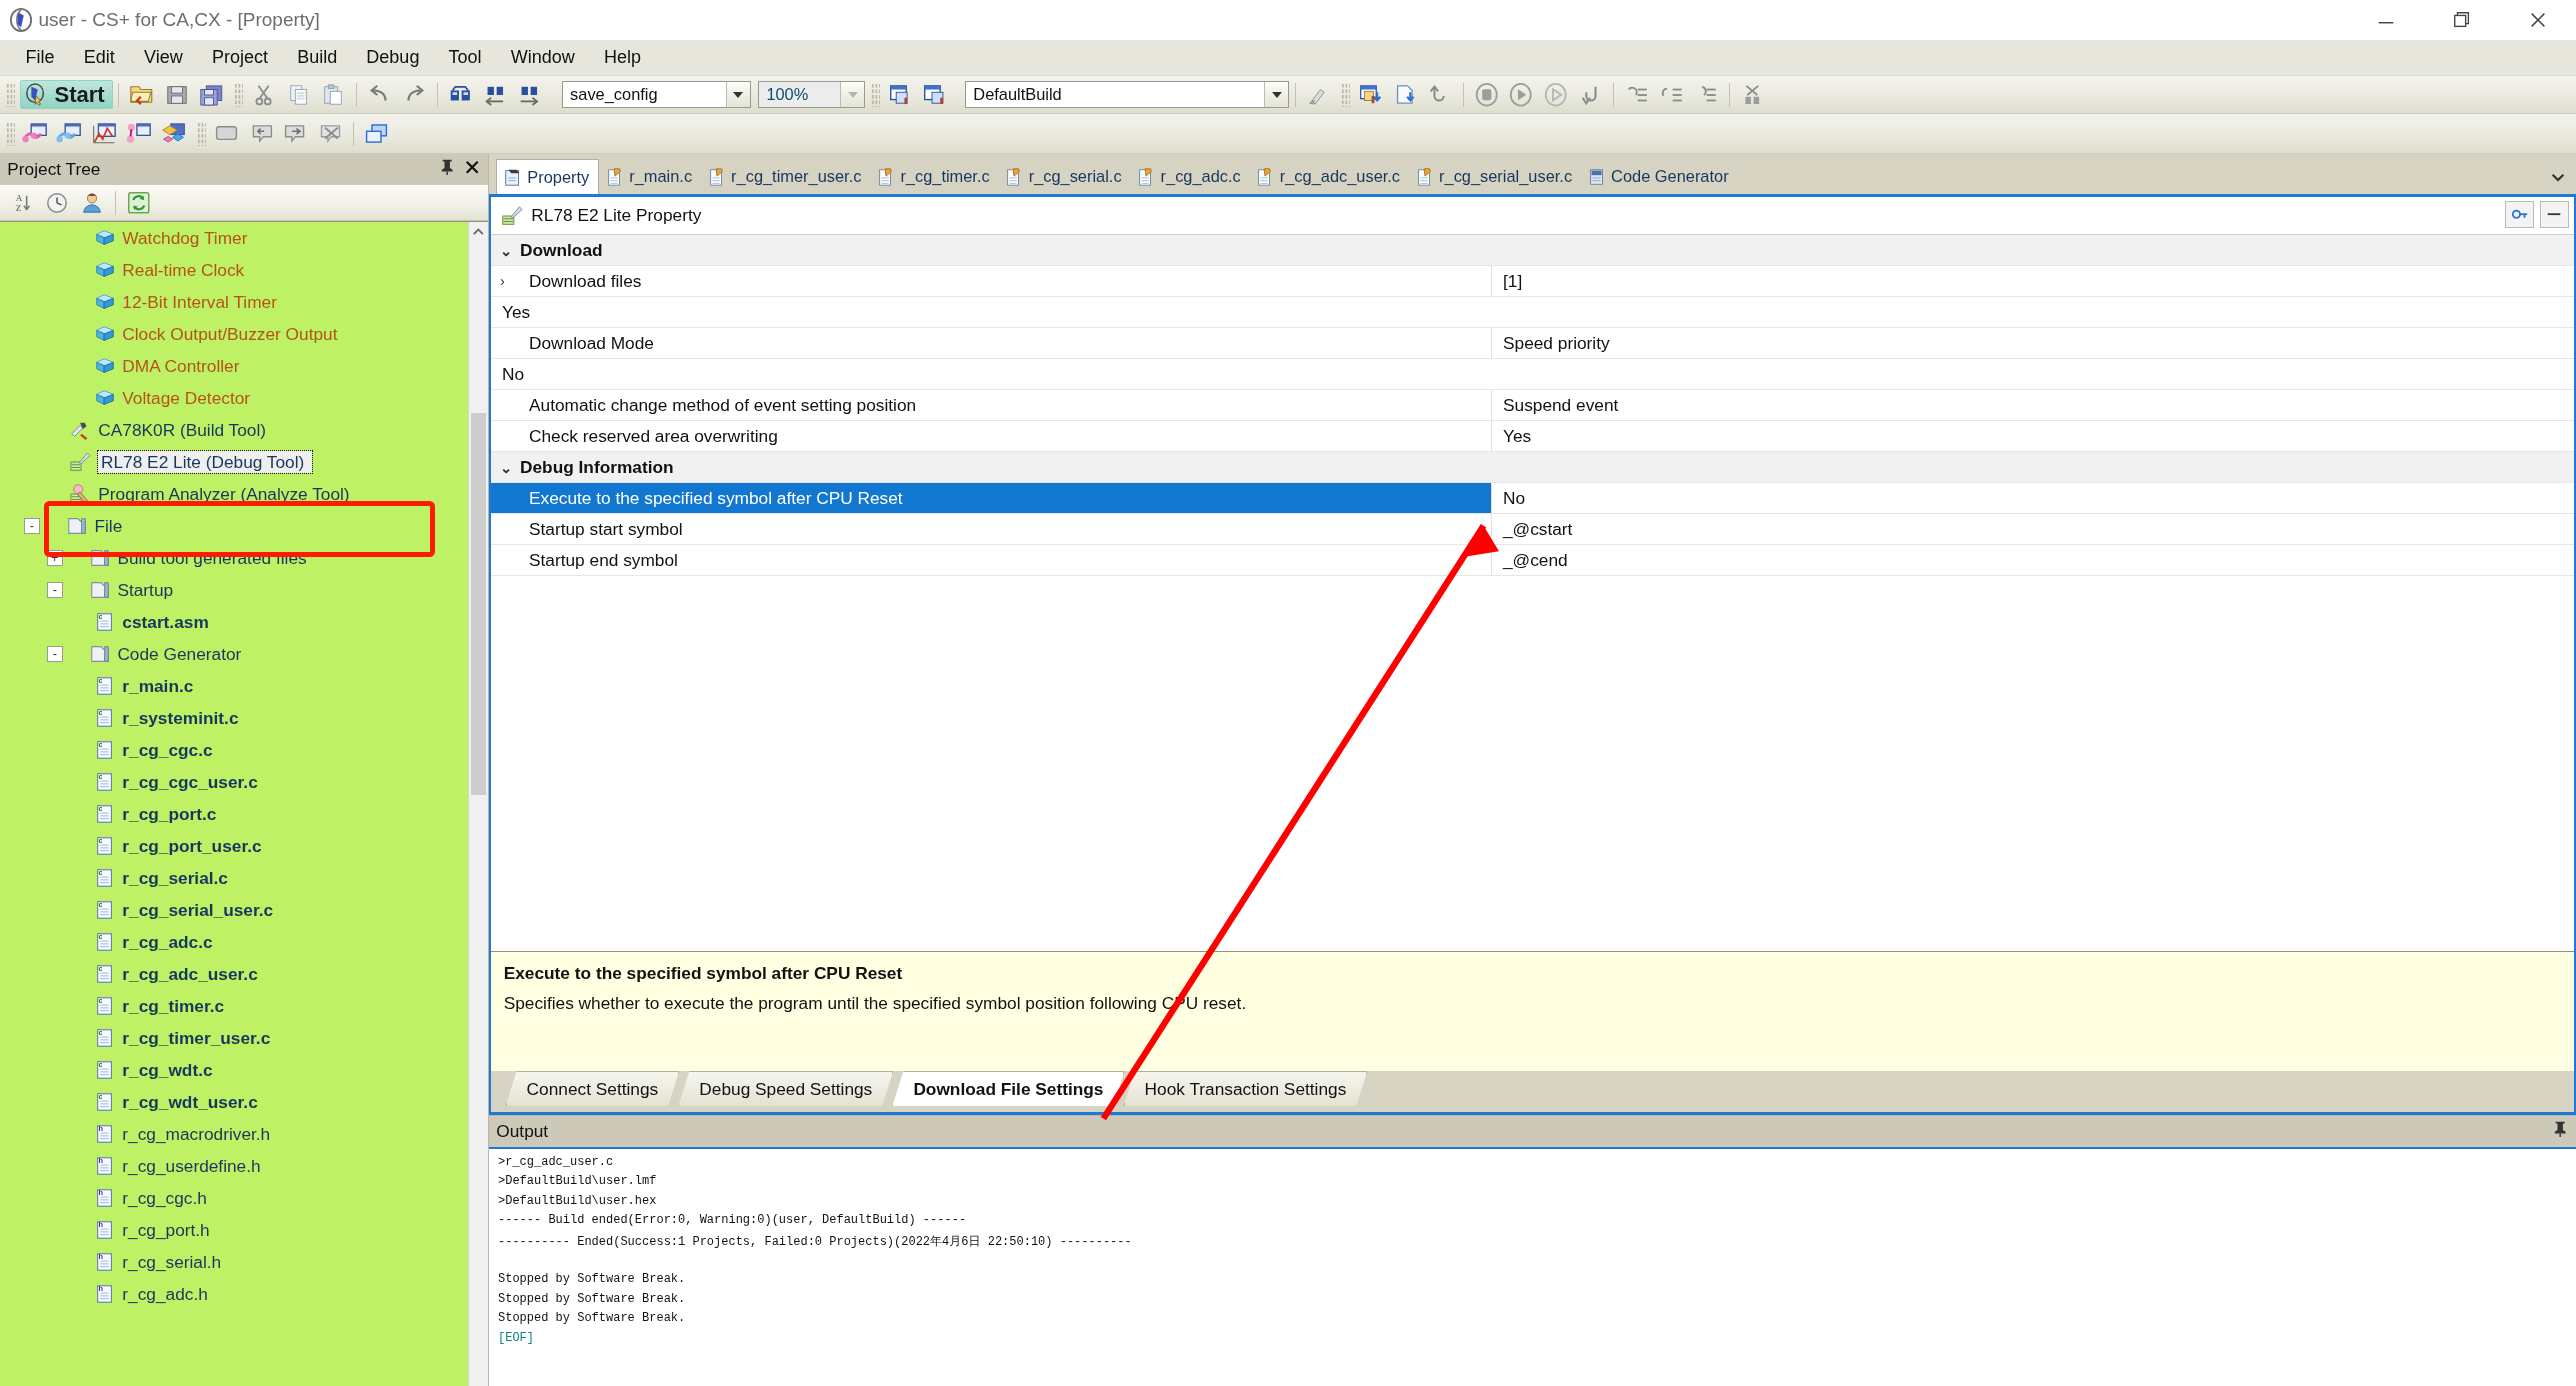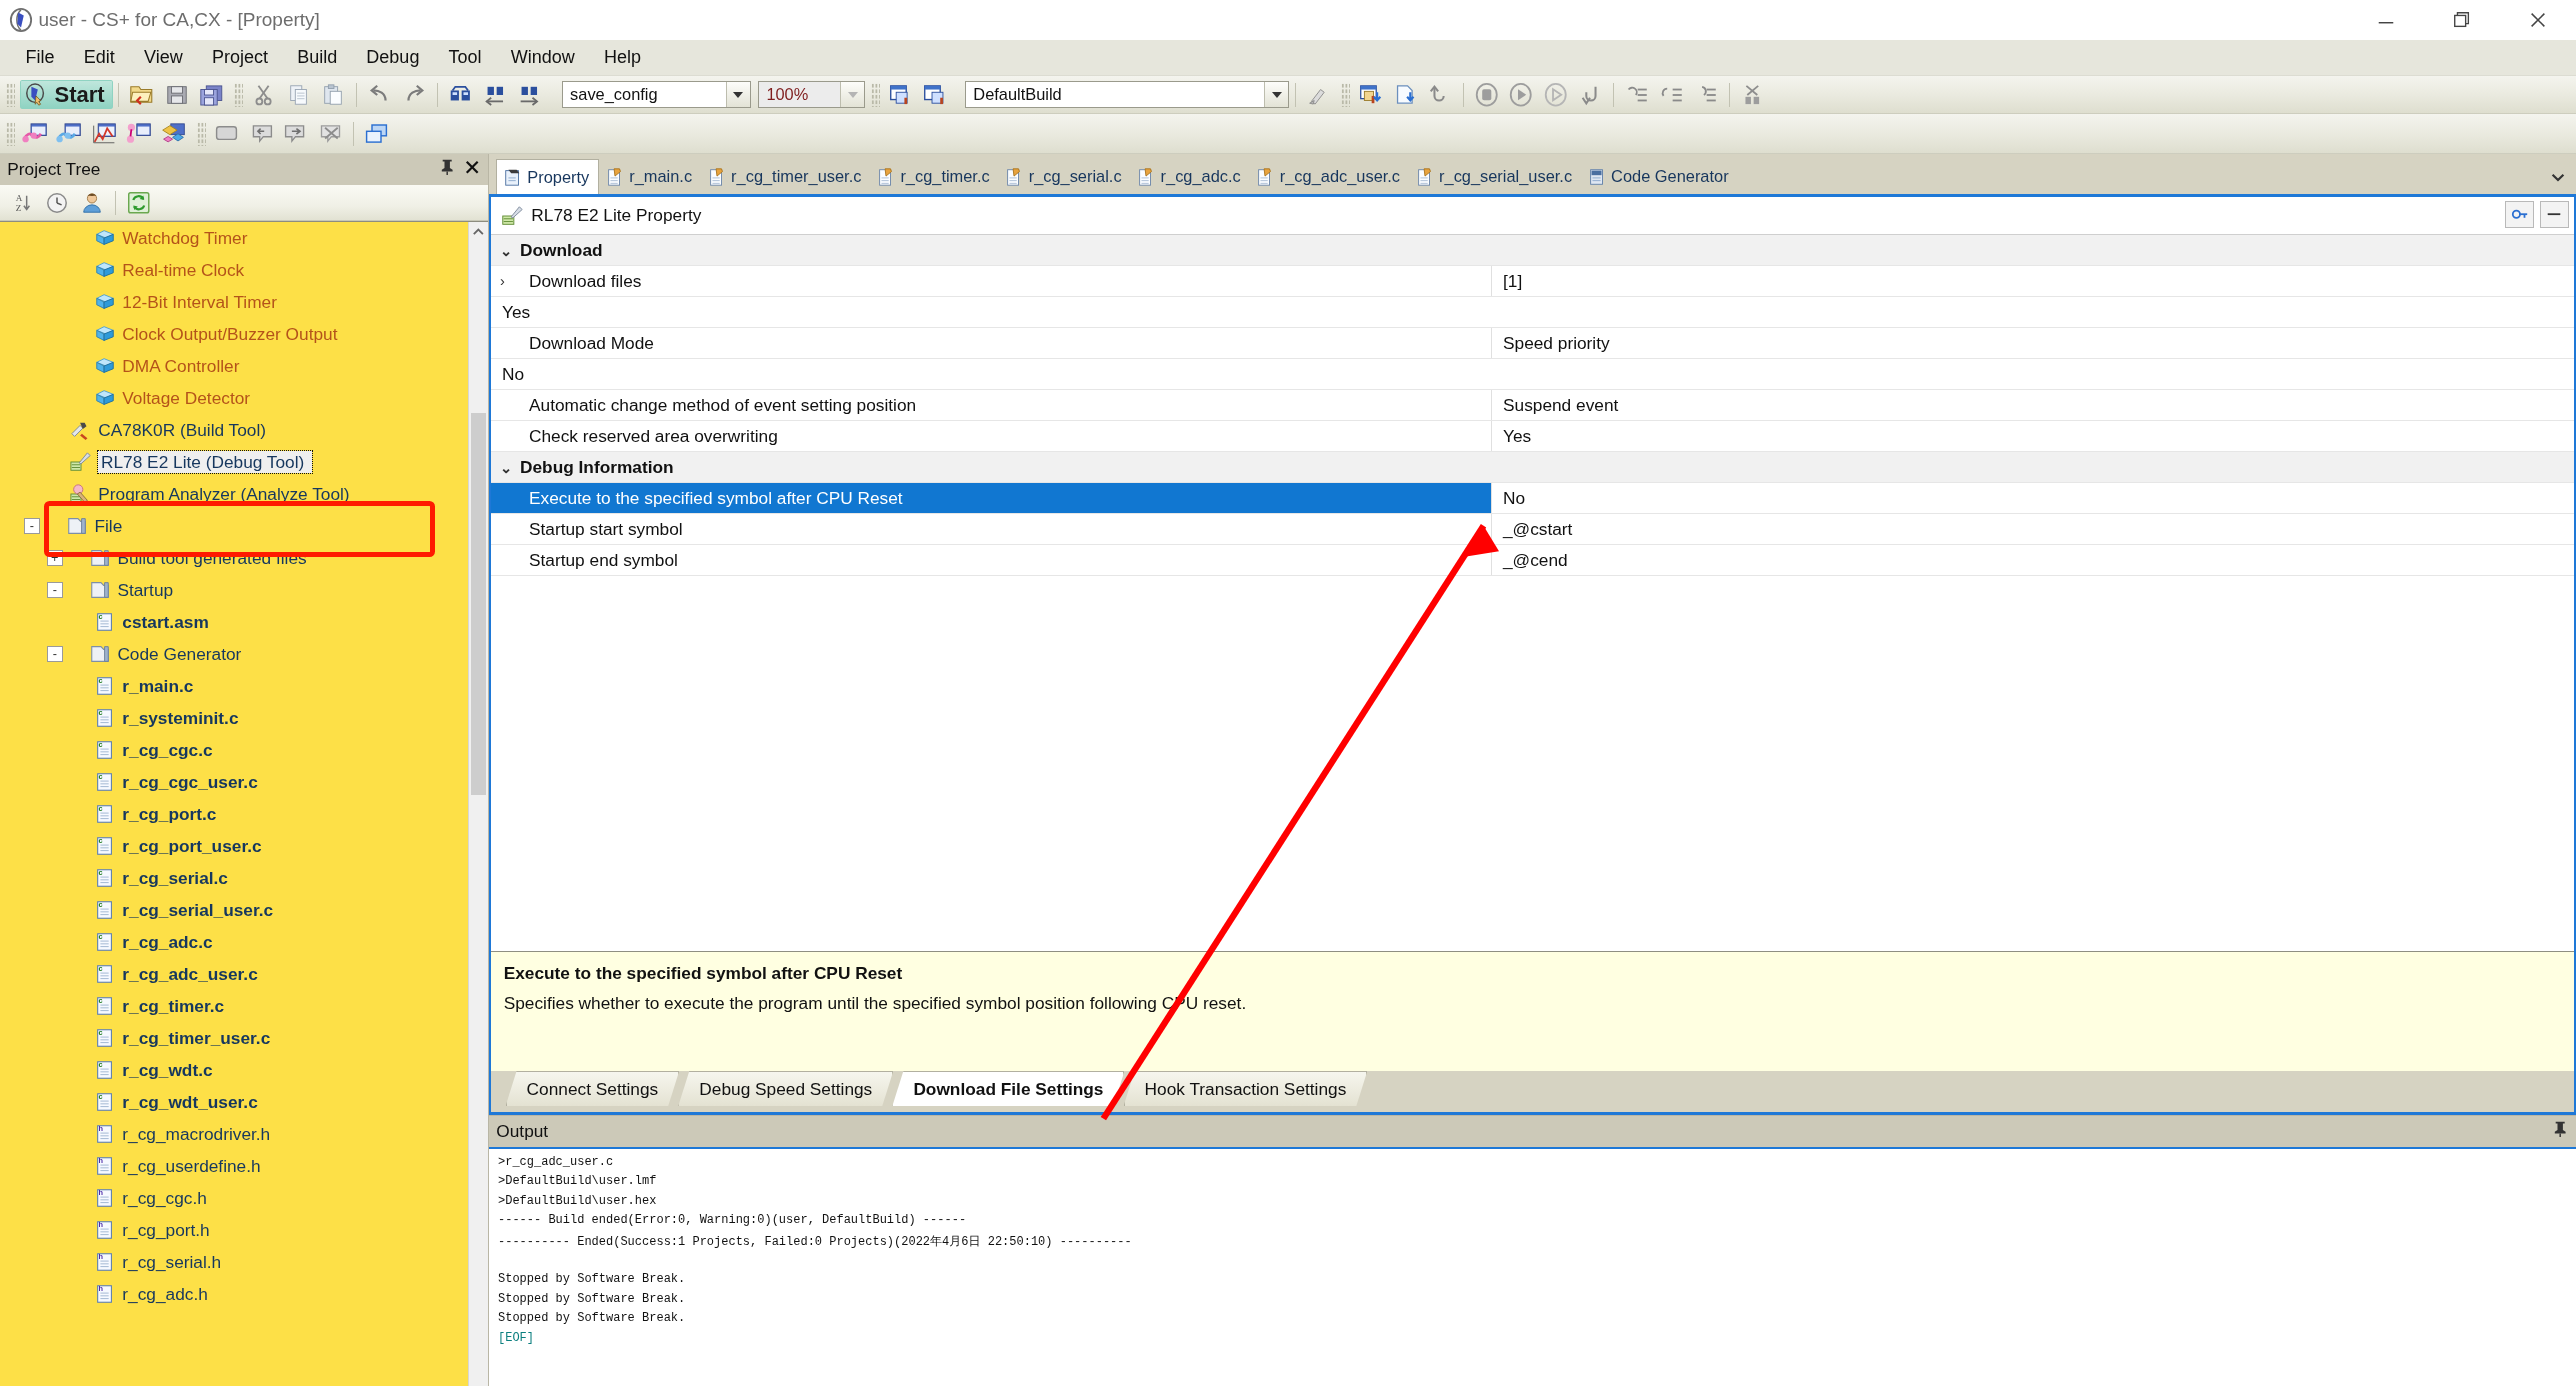--- a/index.html
+++ b/index.html
@@ -48,21 +48,21 @@
   .startbtn {
     display:flex; align-items:center; height:29px; padding:0 7.3px 0 3.6px;
     background:linear-gradient(180deg,#bfe6dc,#8fd3c2); border:0.9px solid #8fd3c2;
     border-radius:1.8px; margin-left:1.8px;
   }
   .startbtn .lbl { font-size:22px; font-weight:bold; color:#1a1a1a; margin-left:6px; }
   .combo {
     height:27px; background:#fff; border:0.9px solid #9a9a8c; display:flex; align-items:center;
     font-size:16.4px; color:#111; padding-left:7.3px; position:relative;
   }
-  .combo.dis { background:#ececec; color:#7f1d1d; }
+  .combo.dis { background:#ececec; color:#0c4a6e; }
   .combo .arrowbox {
     position:absolute; right:0; top:0; bottom:0; width:24px;
     background:linear-gradient(180deg,#fdfdfa,#e3e3d6); border-left:0.9px solid #bdbdae;
     display:flex; align-items:center; justify-content:center;
   }
   .caret { width:0;height:0;border-left:5.5px solid transparent;border-right:5.5px solid transparent;border-top:6.4px solid #333; }
   .caret.dis { border-top-color:#b4b4b4; }
 
   
   .body { flex:1 1 auto; display:flex; min-height:0; background:#d6d3c2; }
@@ -70,21 +70,21 @@
   
   .tree-panel { width:489px; flex:0 0 489px; display:flex; flex-direction:column; background:#fff;
                 border-right:1.8px solid #b9b6a5; }
   .tree-head { height:31px; background:#ccc9b8; display:flex; align-items:center; padding:0 7.3px;
                font-size:17.3px; color:#111; flex:0 0 31px; }
   .tree-head .spacer { flex:1; }
   .tree-head .ico { margin-left:9px; font-size:18px; color:#222; }
   .tree-tools { height:36px; flex:0 0 36px;
     background: linear-gradient(180deg,#fafaf4 0%,#f0f0e6 60%,#e2e2d3 100%);
     display:flex; align-items:center; padding-left:5.5px; border-bottom:0.9px solid #c8c8b8; }
-  .tree-scroll { flex:1 1 auto; overflow:hidden; position:relative; background:#fde047;
+  .tree-scroll { flex:1 1 auto; overflow:hidden; position:relative; background:#bef264;
                  border-top:0.9px solid #8d8d80; }
   .tree-inner { position:absolute; inset:0 20px 0 0; overflow:hidden; }
   .node { display:flex; align-items:center; height:32px; font-size:17.3px; white-space:nowrap;
           color:#b4531a; position:relative; }
   .node .txt { color:#b4531a; }
   .node.blue .txt { color:#16375e; }
   .node.bold .txt { font-weight:bold; }
   .node .ico { width:24px; height:22px; margin-right:5.5px; flex:0 0 24px; position:relative; }
   .expander { width:15.5px;height:15.5px;border:0.9px solid #9a9a9a;background:#fff;
               display:inline-flex;align-items:center;justify-content:center;font-size:12.7px;

